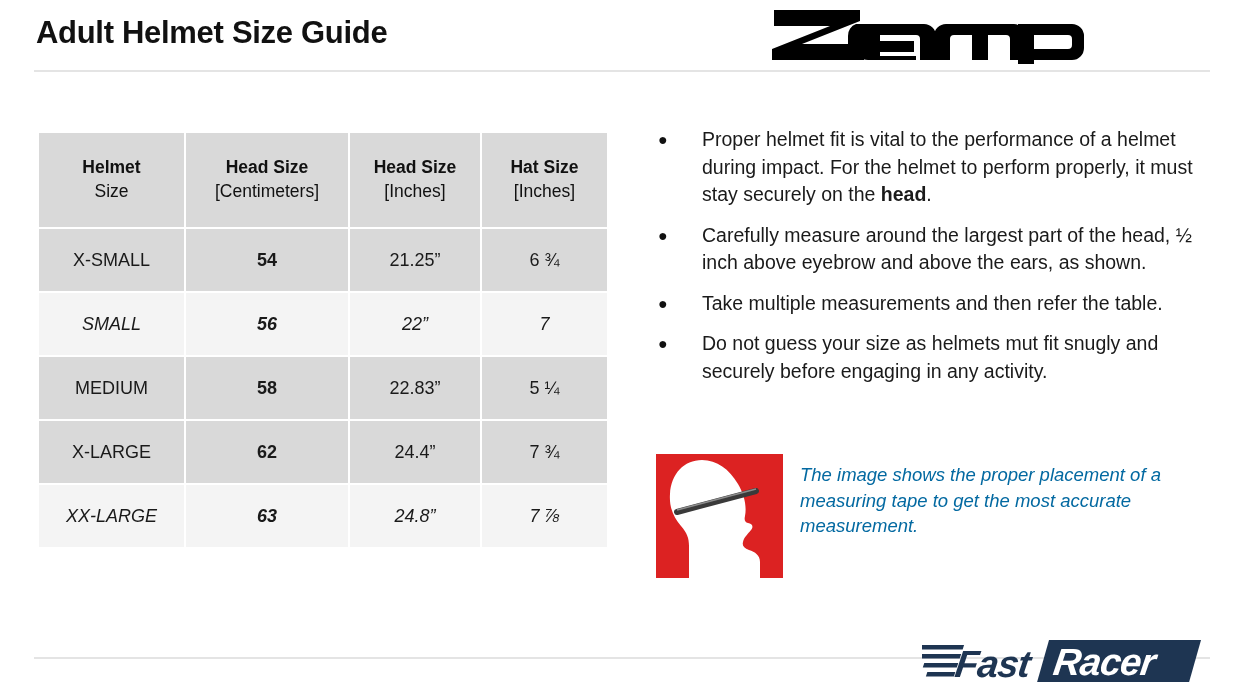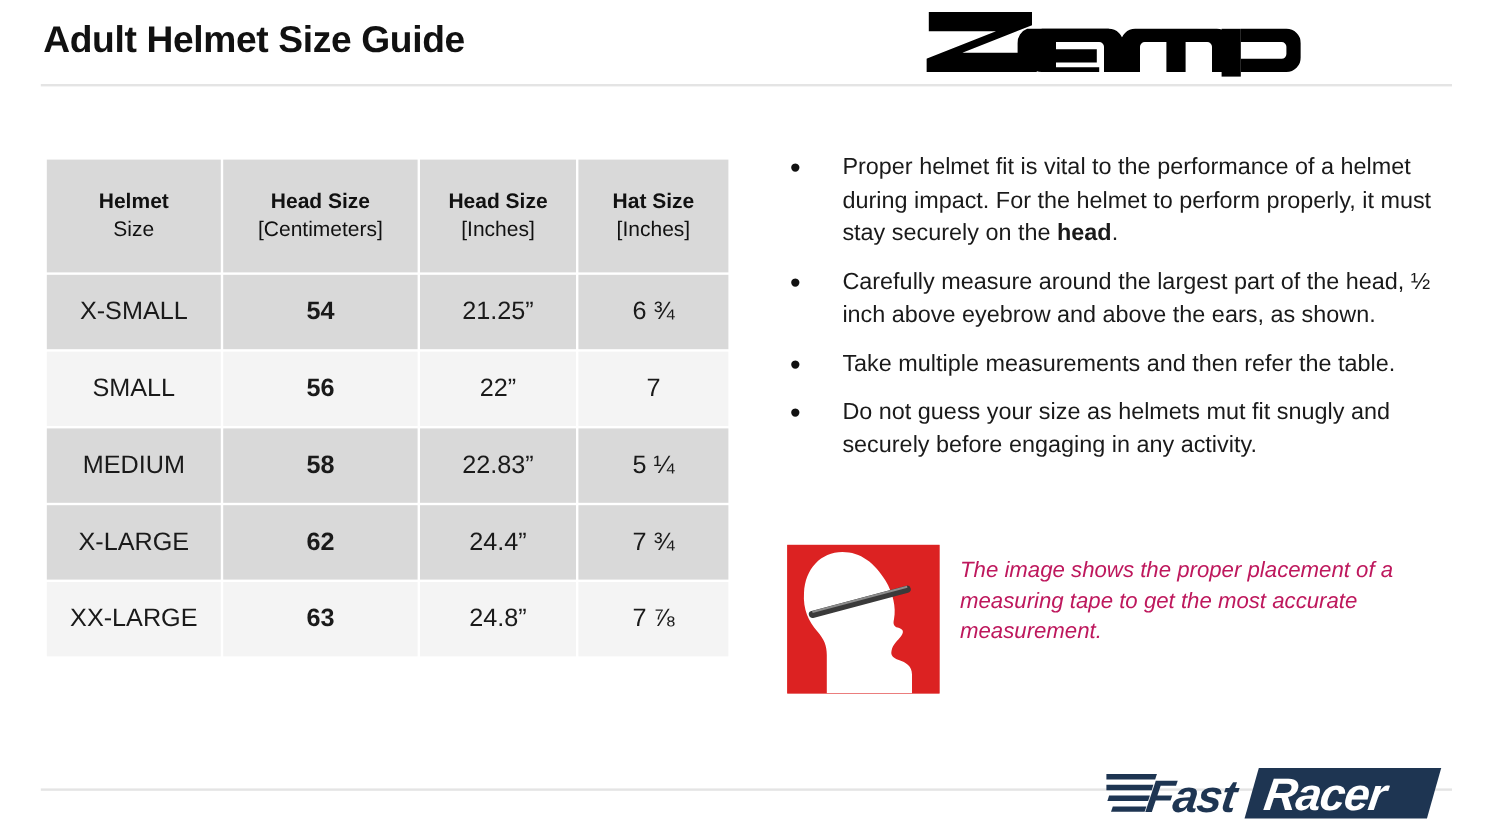--- a/index.html
+++ b/index.html
@@ -81,26 +81,26 @@
     font-weight: bold;
     line-height: 1.35;
     color: #111111;
   }
   #size-table thead th .unit {
     font-weight: normal;
     display: block;
   }
   #size-table tbody td {
     height: 38px;
-    font-size: 21px;
+    font-size: 18px;
     color: #1a1a1a;
     font-weight: normal;
   }
   #size-table tbody tr.band-dark td { background: #d9d9d9; }
-  #size-table tbody tr.band-light td { background: #f4f4f4; }
+  #size-table tbody tr.band-light td { background: #f4f4f4; font-style: italic; }
   #size-table tbody td.cm { font-weight: bold; }
 
   
   #info-panel {
     position: absolute;
     left: 650px;
     top: 126px;
     width: 560px;
   }
   .bullet-row {
@@ -138,21 +138,21 @@
   #head-image svg { display: block; }
 
   #image-caption {
     position: absolute;
     left: 800px;
     top: 462px;
     width: 412px;
     font-size: 18.5px;
     line-height: 25.5px;
     font-style: italic;
-    color: #be185d;
+    color: #0369a1;
   }
 
   
   #footer-rule {
     position: absolute;
     left: 34px;
     top: 657px;
     width: 1176px;
     height: 2px;
     background: #e4e4e4;

